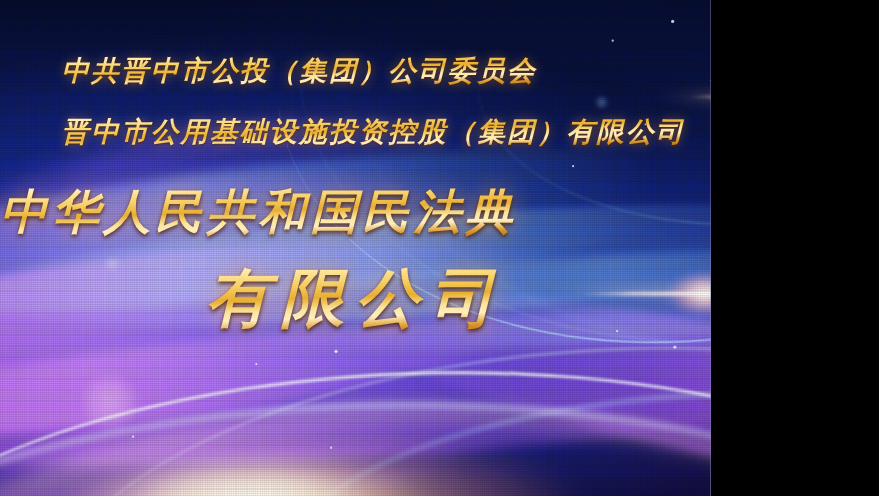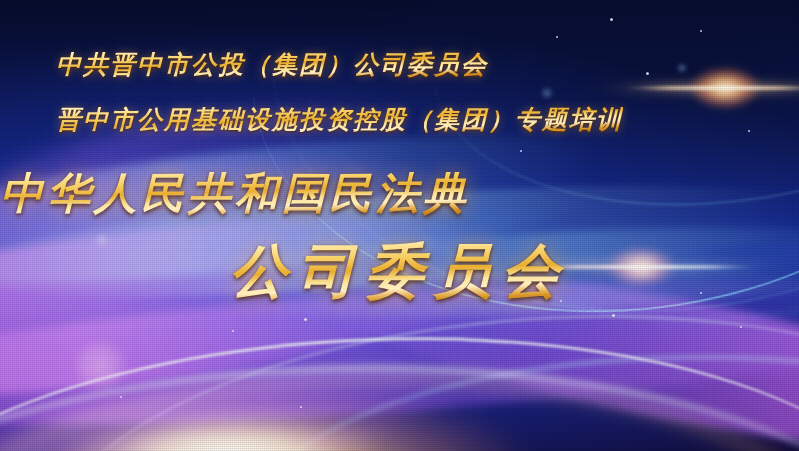--- a/index.html
+++ b/index.html
@@ -1,20 +1,20 @@
 <!DOCTYPE html>
 <html><head>
 <meta charset="utf-8">
 <style>
   html,body{margin:0;padding:0;background:#000;}
   *{box-sizing:border-box;}
 
   #slide{
     position:relative;
-    width:799px;height:451px;
+    width:646px;height:451px;
     overflow:hidden;
     background:#c4b5fd;
     font-family:"DejaVu Sans","Liberation Sans",sans-serif;
     -webkit-font-smoothing:antialiased;
   }
 
   
   .layer{position:absolute;inset:0;pointer-events:none;}
 
   
@@ -293,25 +293,25 @@
     <div class="streak"></div>
   </div>
 
   <div class="layer halftone"></div>
 
   <div class="txt org-line" id="org1">
     <span class="gold">中共晋中市公投（集团）公司委员会</span>
   </div>
 
   <div class="txt org-line" id="org2">
-    <span class="gold">晋中市公用基础设施投资控股（集团）专题培训</span>
+    <span class="gold">晋中市公用基础设施投资控股（集团）有限公司</span>
   </div>
 
   <div class="txt title-main" id="title1">
     <span class="gold">中华人民共和国民法典</span>
   </div>
 
   <div class="txt title-main" id="title2">
-    <span class="gold">公司委员会</span>
+    <span class="gold">有限公司</span>
   </div>
 
 
 </div>
 
 </body></html>

